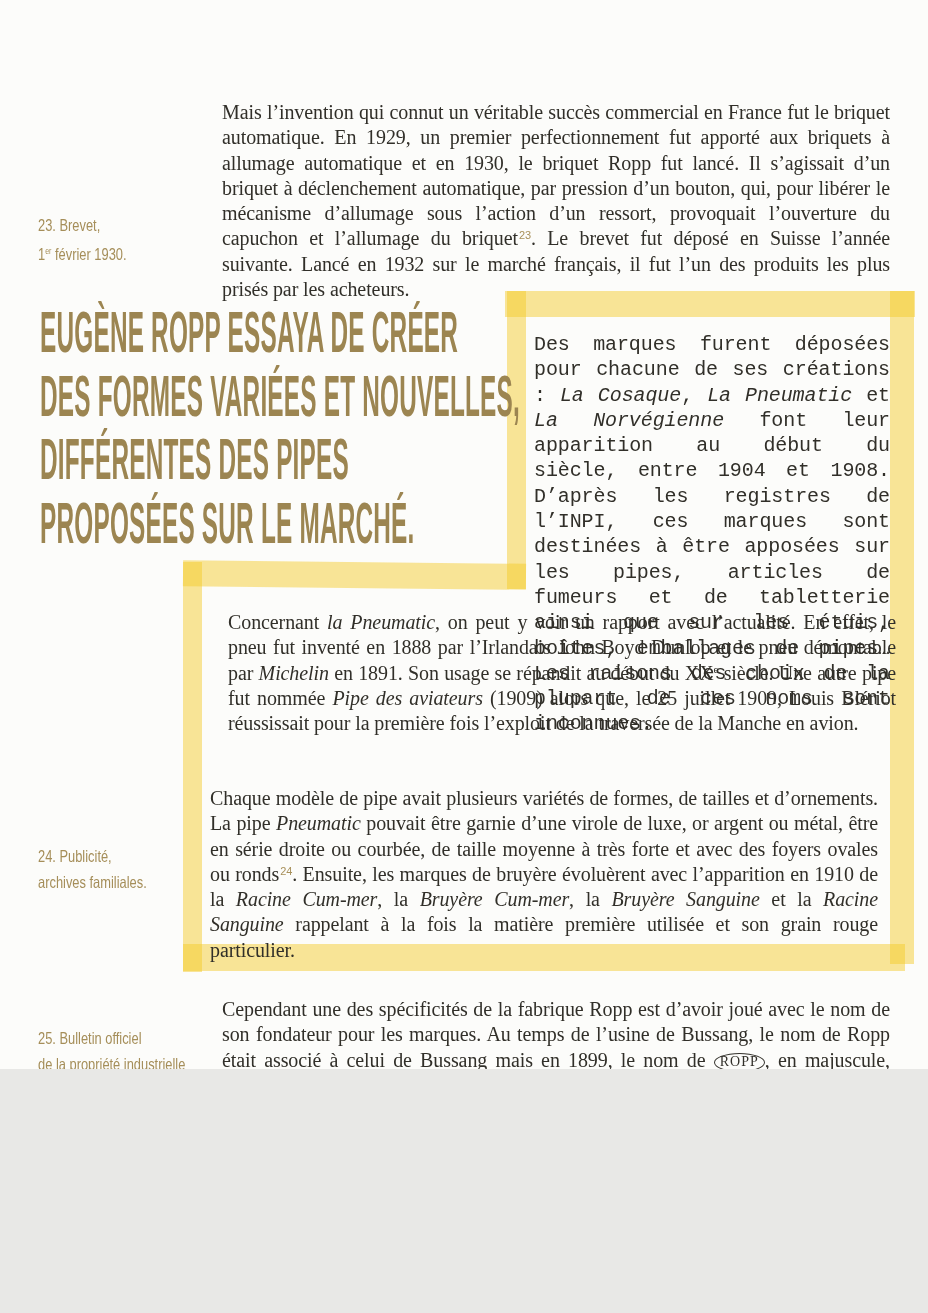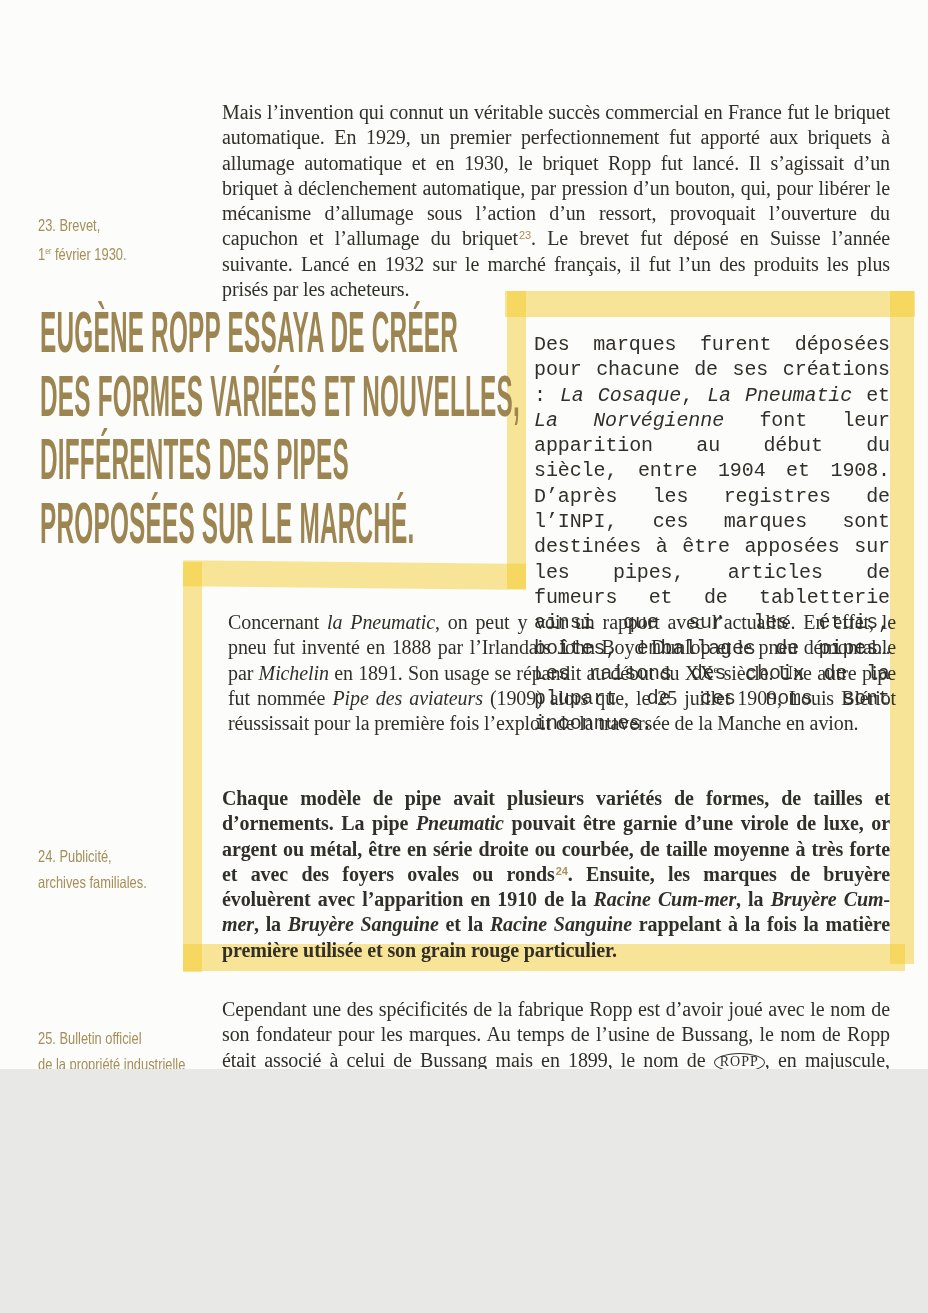--- a/index.html
+++ b/index.html
@@ -29,21 +29,21 @@
     position:absolute;
     font-size:20px;
     line-height:25.3px;
     text-align:justify;
     z-index:2;
     letter-spacing:-0.1px;
   }
   .para-intro    {left:222px; top:80px;  width:668px;}
   .para-marques  {left:534px; top:312px; width:356px;font-family:Liberation Mono, monospace;}
   .para-pneumatic{left:228px; top:590px; width:668px;}
-  .para-modeles  {left:222px; top:766px; width:668px;font-weight:bold;}
+  .para-modeles  {left:210px; top:766px; width:668px;}
   .para-cependant{left:222px; top:977px; width:668px;}
   .para sup.fn{
     color:#a8905a;
     font-family:"Liberation Sans", sans-serif;
     font-size:11px;
     line-height:0;
     vertical-align:6px;
     margin-left:1px;
   }
   .para sup.ord{font-size:11px; line-height:0; vertical-align:7px;}

